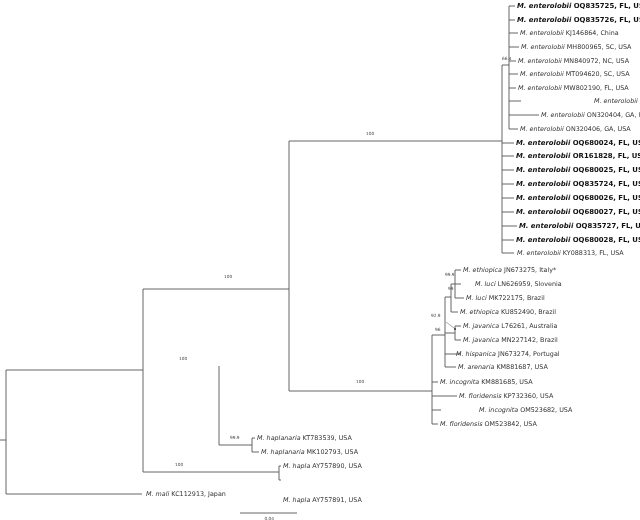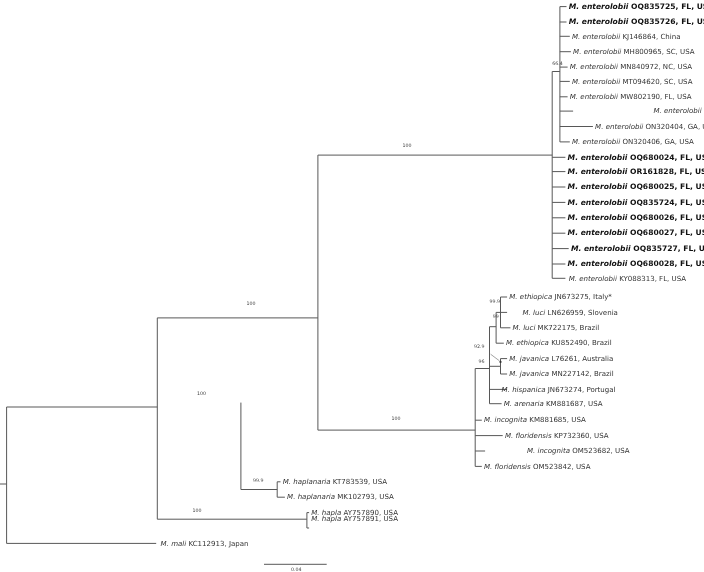--- a/index.html
+++ b/index.html
@@ -111,21 +111,21 @@
     <div class="leaf" style="left: 463px; top: 336px; text-align: right;"><span class="sp">M. javanica</span><span> MN227142, Brazil</span></div>
     <div class="leaf" style="left: 456px; top: 350px;"><span class="sp">M. hispanica</span><span> JN673274, Portugal</span></div>
     <div class="leaf" style="left: 458px; top: 363px;"><span class="sp">M. arenaria</span><span> KM881687, USA</span></div>
     <div class="leaf" style="left: 440px; top: 378px;"><span class="sp">M. incognita</span><span> KM881685, USA</span></div>
     <div class="leaf" style="left: 459px; top: 392px;"><span class="sp">M. floridensis</span><span> KP732360, USA</span></div>
     <div class="leaf" style="left: 443px; top: 406px; padding-left: 36px;"><span class="sp">M. incognita</span><span> OM523682, USA</span></div>
     <div class="leaf" style="left: 440px; top: 420px;"><span class="sp">M. floridensis</span><span> OM523842, USA</span></div>
     <div class="leaf" style="left: 257px; top: 434px;"><span class="sp">M. haplanaria</span><span> KT783539, USA</span></div>
     <div class="leaf" style="left: 261px; top: 448px;"><span class="sp">M. haplanaria</span><span> MK102793, USA</span></div>
     <div class="leaf" style="left: 283px; top: 462px;"><span class="sp">M. hapla</span><span> AY757890, USA</span></div>
-    <div class="leaf" style="left: 283px; top: 468px;"><span class="sp">M. hapla</span><span> AY757891, USA</span></div>
+    <div class="leaf" style="left: 283px; top: 496px;"><span class="sp">M. hapla</span><span> AY757891, USA</span></div>
     <div class="leaf" style="left: 146px; top: 490px;"><span class="sp">M. mali</span><span> KC112913, Japan</span></div>
   </div>
 <div id="support-layer">
     <span class="support" style="left: 502px; top: 56px;">66.4</span>
     <span class="support" style="left: 366px; top: 131px;">100</span>
     <span class="support" style="left: 224px; top: 274px;">100</span>
     <span class="support" style="left: 179px; top: 356px;">100</span>
     <span class="support" style="left: 356px; top: 379px;">100</span>
     <span class="support" style="left: 445px; top: 272px;">99.9</span>
     <span class="support" style="left: 448px; top: 286px;">99</span>

